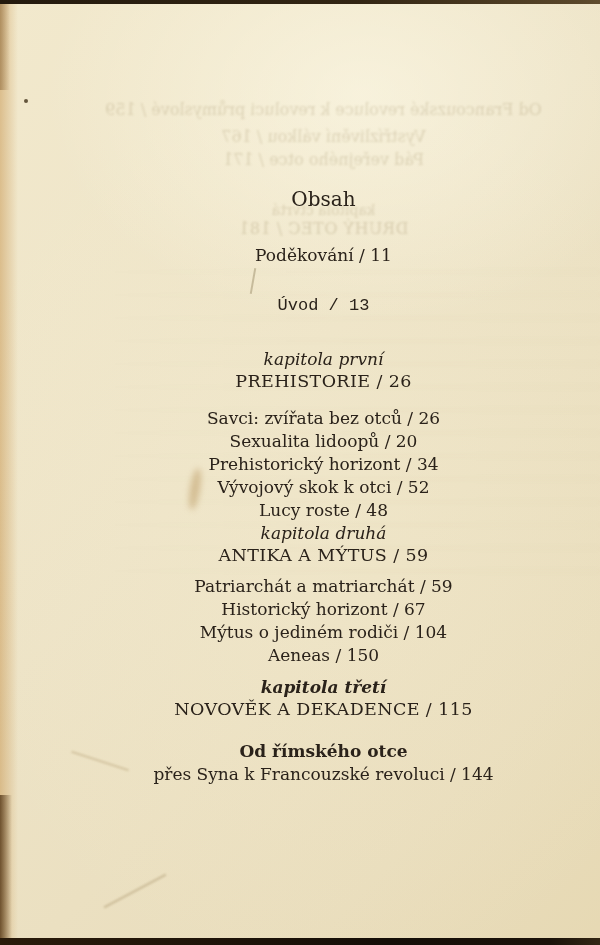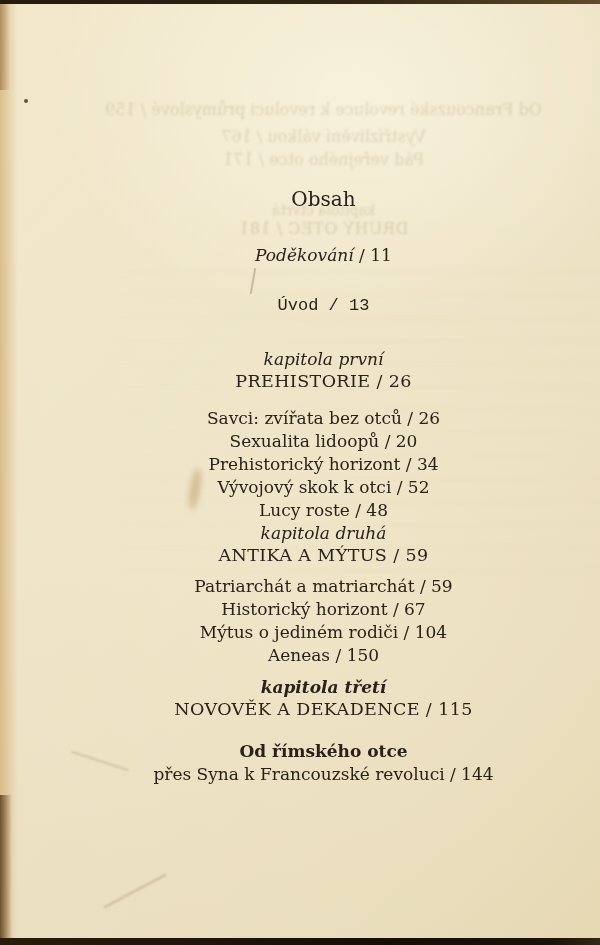--- a/index.html
+++ b/index.html
@@ -96,21 +96,21 @@
   
   .toc {
     position: absolute; left: 0; right: 0; top: 187px;
     text-align: center;
     color: #2a221a;
   }
   .t-title { font-size: 20px; line-height: 24px; }
   .t-item { font-size: 17px; line-height: 23px; }
   .t-chapter-label { font-style: italic; font-size: 17px; line-height: 22px; }
   .t-heading { font-size: 17.5px; line-height: 22px; letter-spacing: 0.4px; }
-  .em { font-style: italic; }
+  .em { }
   .gap-33 { margin-top: 33px; }
   .gap-27 { margin-top: 27px; font-family: Liberation Mono, monospace; }
   .gap-19 { margin-top: 31px; }
   .gap-15 { margin-top: 15px; }
   .gap-13 { }
   .gap-21 { margin-top: 9px; }
   .gap-9  { margin-top: 9px; font-weight: bold; }
   .gap-20 { margin-top: 20px; font-weight: bold; }
 </style>
 </head>

